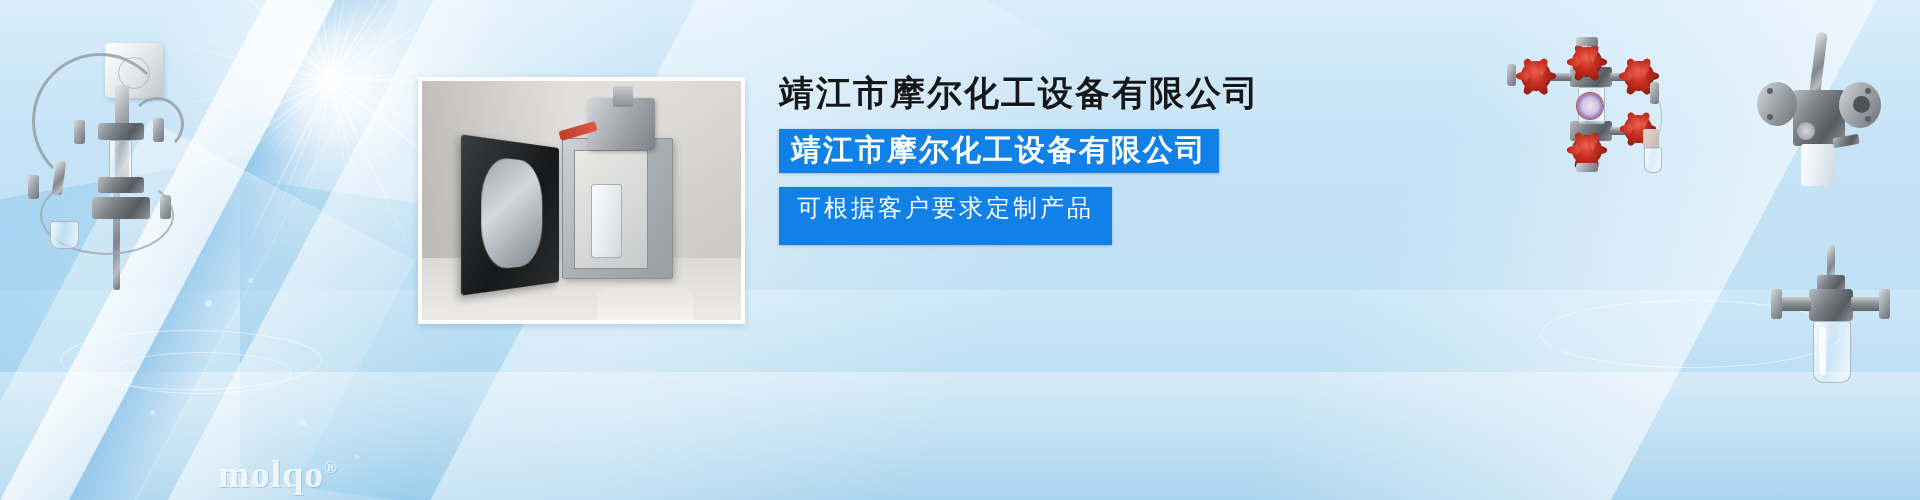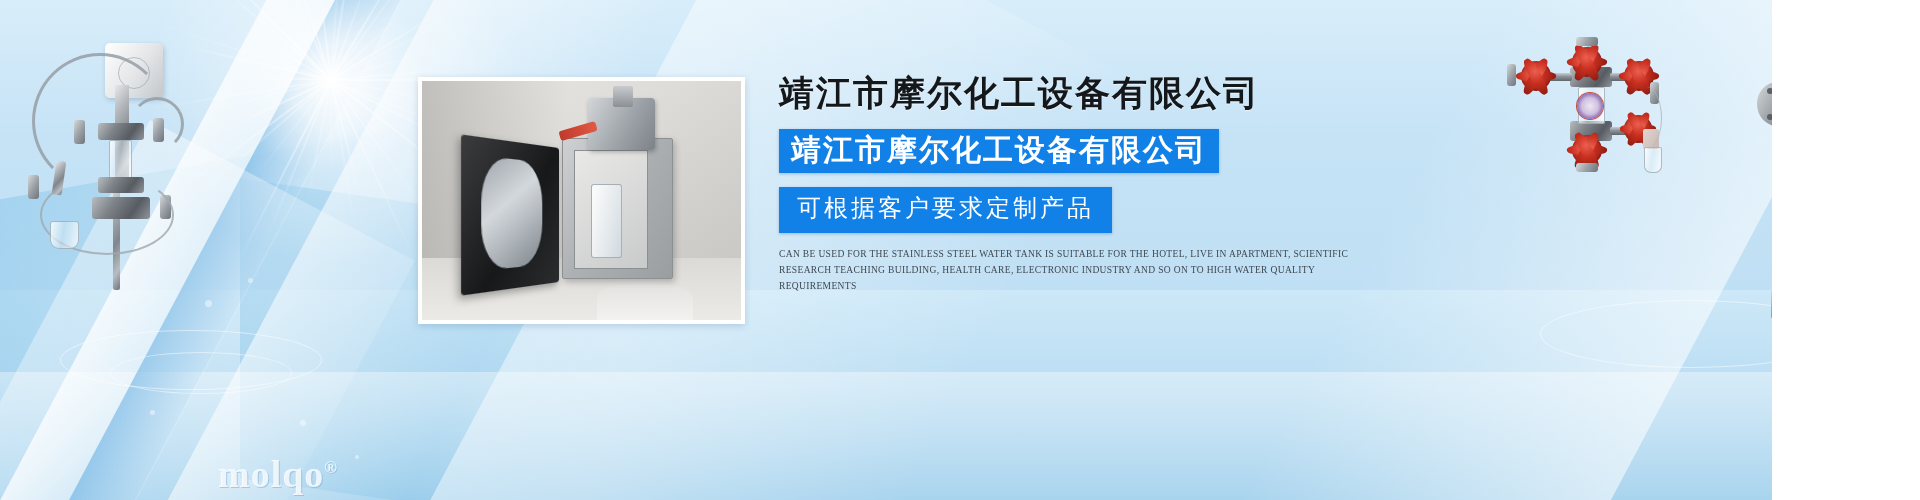--- a/index.html
+++ b/index.html
@@ -1,20 +1,20 @@
 <!DOCTYPE html>
 <html><head>
 <meta charset="utf-8">
 <style>
   html,body{margin:0;padding:0;background:#fff;}
   body{font-family:"Liberation Sans","DejaVu Sans",sans-serif;}
 
   .banner{
     position:relative;
-    width:1772px;height:500px;
+    width:1920px;height:500px;
     overflow:hidden;
     background:linear-gradient(160deg,#eaf5fc 0%,#cfe7f7 22%,#bfdff4 48%,#cfe9f8 70%,#e6f3fb 100%);
   }
 
   
   .bg-layer{position:absolute;inset:0;overflow:hidden;}
 
   .sky-top{
     position:absolute;left:0;top:0;width:100%;height:300px;
     background:linear-gradient(180deg,#d8edfa 0%,#c6e3f6 45%,#bfdff4 100%);
@@ -175,21 +175,21 @@
 
   .line-3{
     font-size:22px;color:#1b1e21;letter-spacing:1px;
     white-space:nowrap;margin-top:14px;
     text-shadow:0 1px 1px rgba(255,255,255,.55);
   }
 
   .hl-bar2{
     display:inline-block;background:#1181e8;color:#fff;
     font-size:24px;font-weight:500;letter-spacing:3px;
-    padding:5px 18px 9px 18px;white-space:nowrap;margin-top:14px;
+    padding:5px 18px 21px 18px;white-space:nowrap;margin-top:14px;
     box-shadow:0 1px 3px rgba(20,80,150,.3);
   }
 
   .eng-text{
     margin-top:13px;width:602px;
     font-family:"Liberation Serif","DejaVu Serif",serif;
     font-size:9.5px;line-height:16px;letter-spacing:.35px;
     color:#3e4850;text-transform:uppercase;
   }
 
@@ -353,21 +353,20 @@
 
     <div>
       <span class="hl-bar">靖江市摩尔化工设备有限公司</span>
     </div>
 
 
     <div>
       <span class="hl-bar2">可根据客户要求定制产品</span>
     </div>
 
-    <p class="eng-text">CAN BE USED FOR THE STAINLESS STEEL WATER TANK IS SUITABLE FOR THE HOTEL, LIVE IN APARTMENT, SCIENTIFIC RESEARCH TEACHING BUILDING, HEALTH CARE, ELECTRONIC INDUSTRY AND SO ON TO HIGH WATER QUALITY REQUIREMENTS</p>
   </div>
 
   <div class="watermark">
     <span>molqo</span><sup>®</sup>
   </div>
 
   <div class="prod" style="left:1498px;top:35px;width:195px;height:145px;">
     <div class="prod metal-d" style="left:72px;top:32px;width:42px;height:20px;border-radius:3px;"></div>
     <div class="prod metal-d" style="left:72px;top:86px;width:42px;height:20px;border-radius:3px;"></div>
     <div class="prod glass" style="left:80px;top:52px;width:25px;height:35px;"></div>

